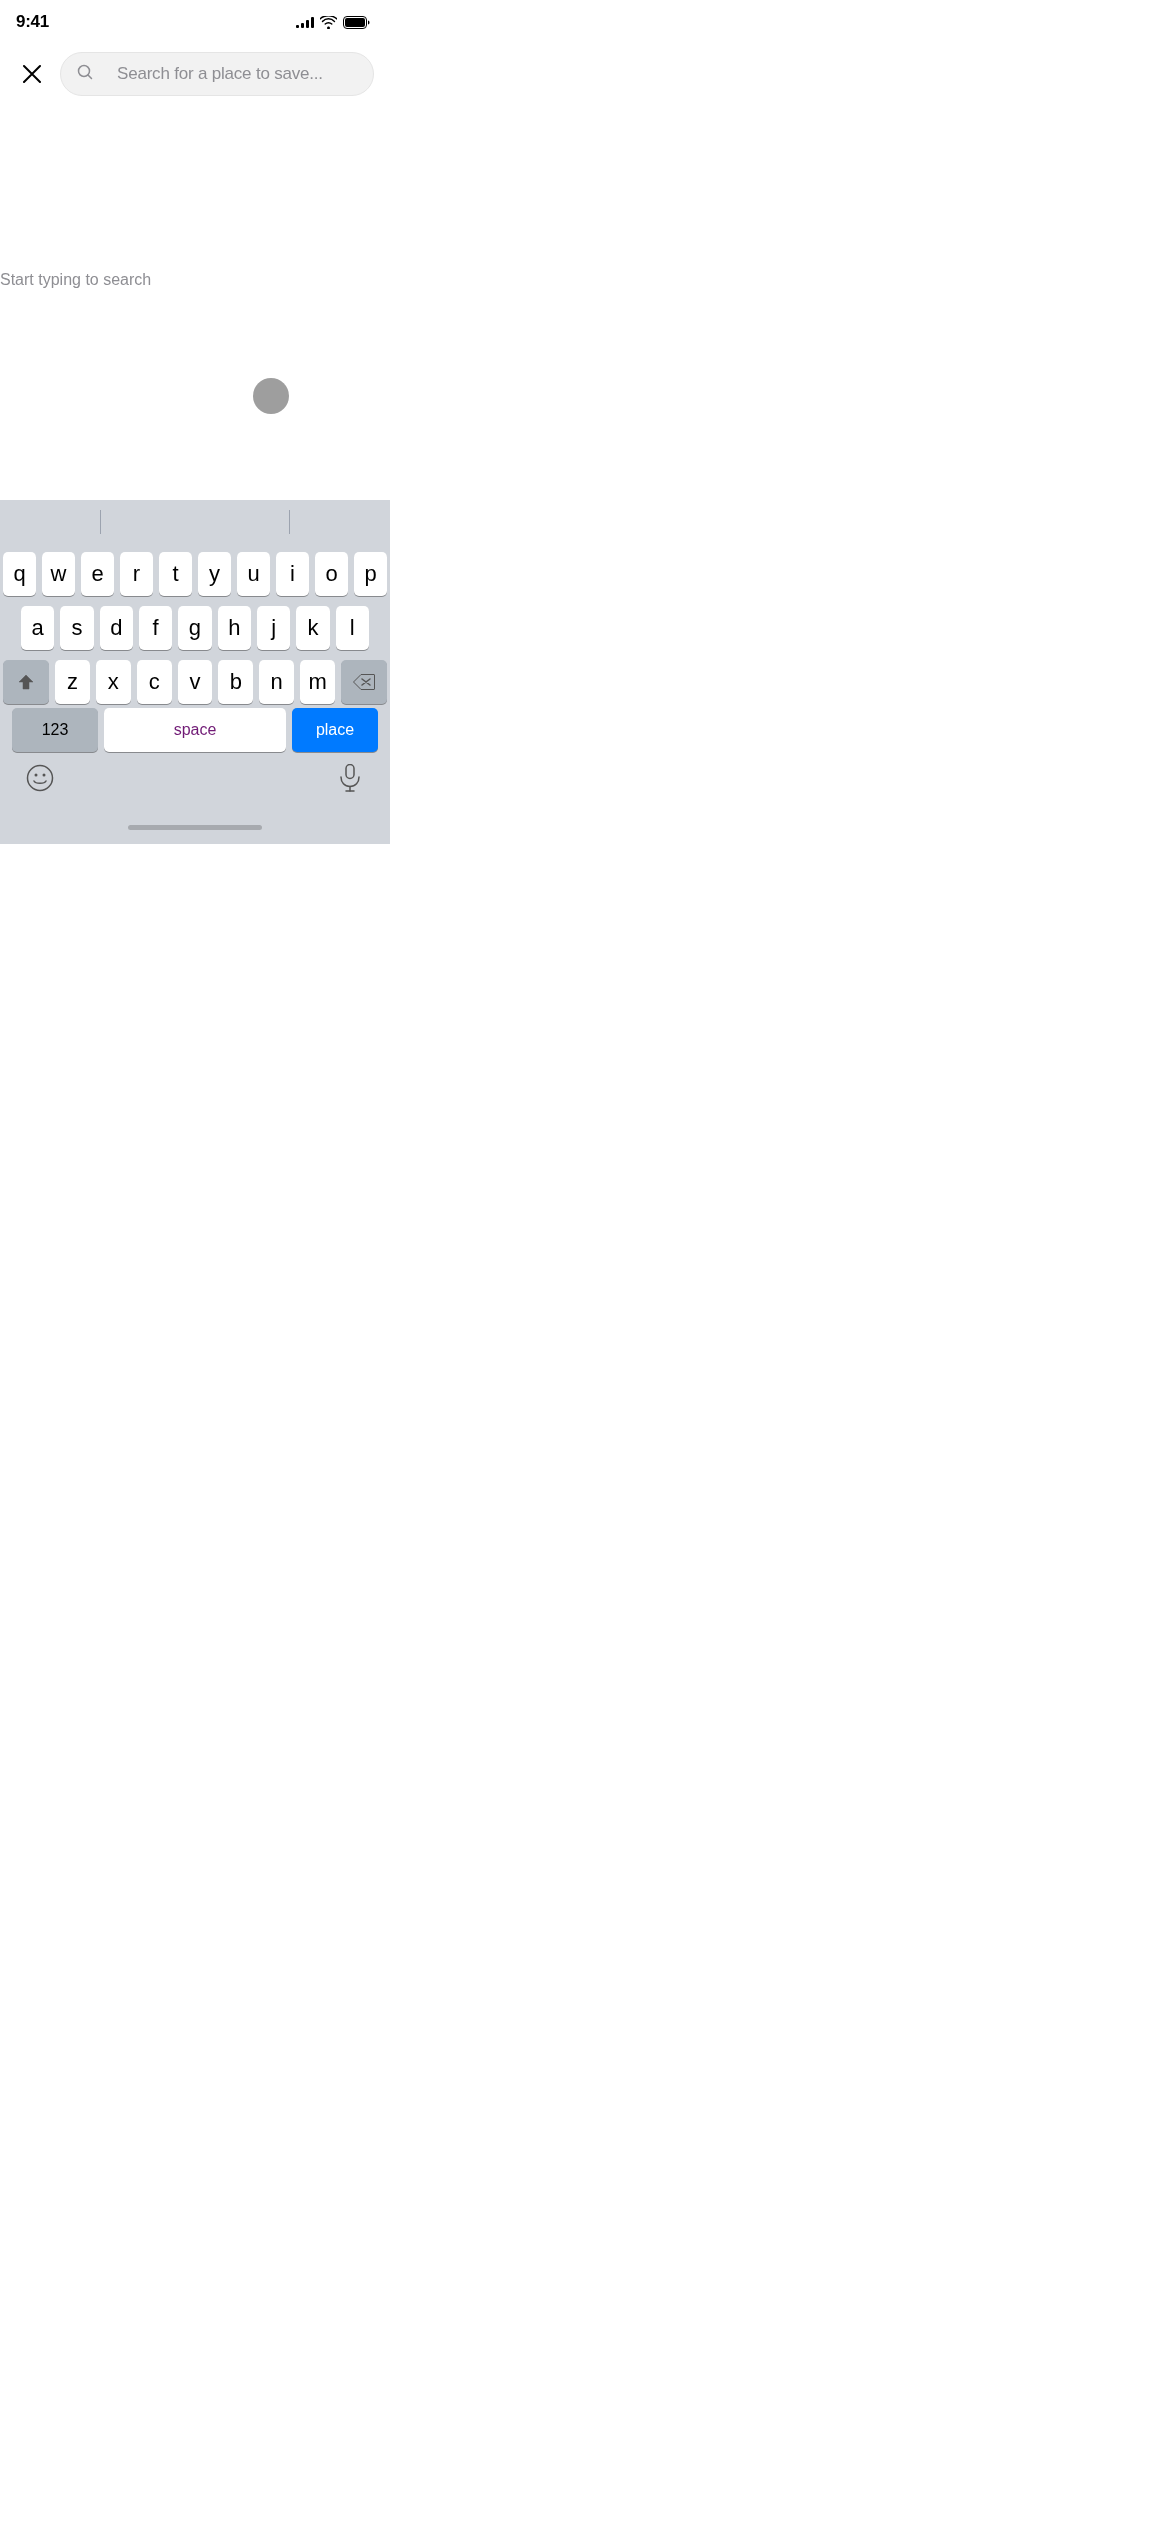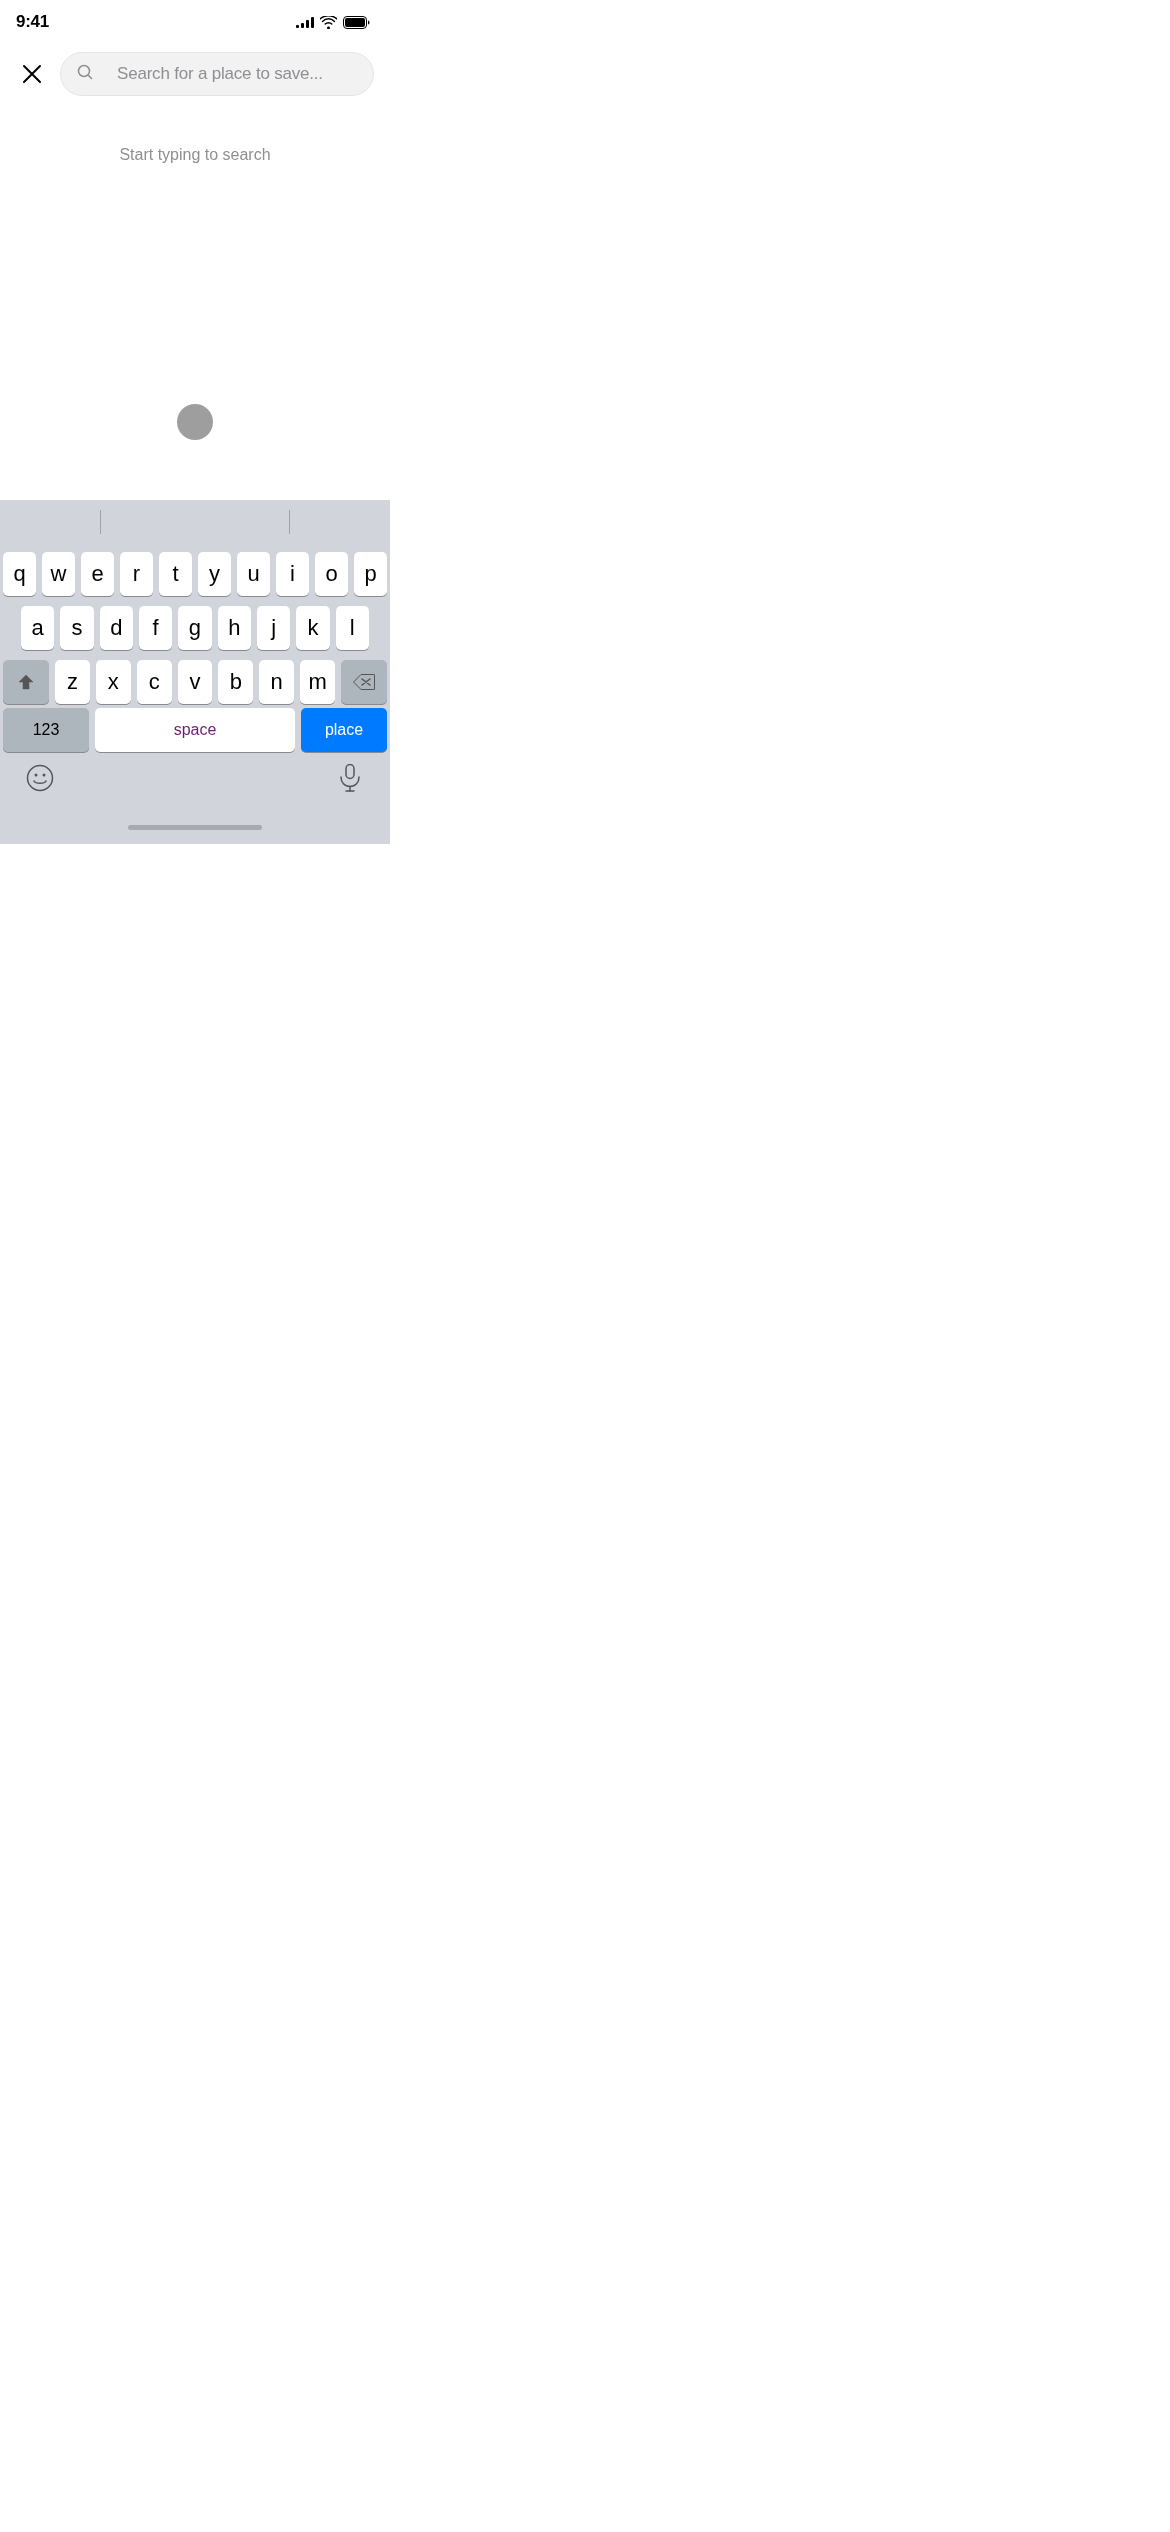--- a/index.html
+++ b/index.html
@@ -105,21 +105,21 @@
     }
 
     .search-input-text::placeholder {
       color: #8e8e93;
     }
 
     
     .main-content {
       flex: 1;
       display: flex;
-      flex-direction: column;
+      flex-direction: row;
       align-items: center;
       padding-top: 30px;
     }
 
     .start-typing-text {
       font-size: 16px;
       color: #8e8e93;
       text-align: center;
       margin-top: 8px;
     }
@@ -207,21 +207,21 @@
 
     .key-delete {
       background: #adb5bd;
       flex: 1.5;
       max-width: 46px;
     }
 
     .bottom-row {
       display: flex;
       gap: 6px;
-      padding: 0 3px;
+      padding: 0 12px;
       padding-bottom: 4px;
       justify-content: flex-end;
     }
 
     .key-123 {
       background: #adb5bd;
       border-radius: 5px;
       height: 44px;
       min-width: 86px;
       display: flex;

